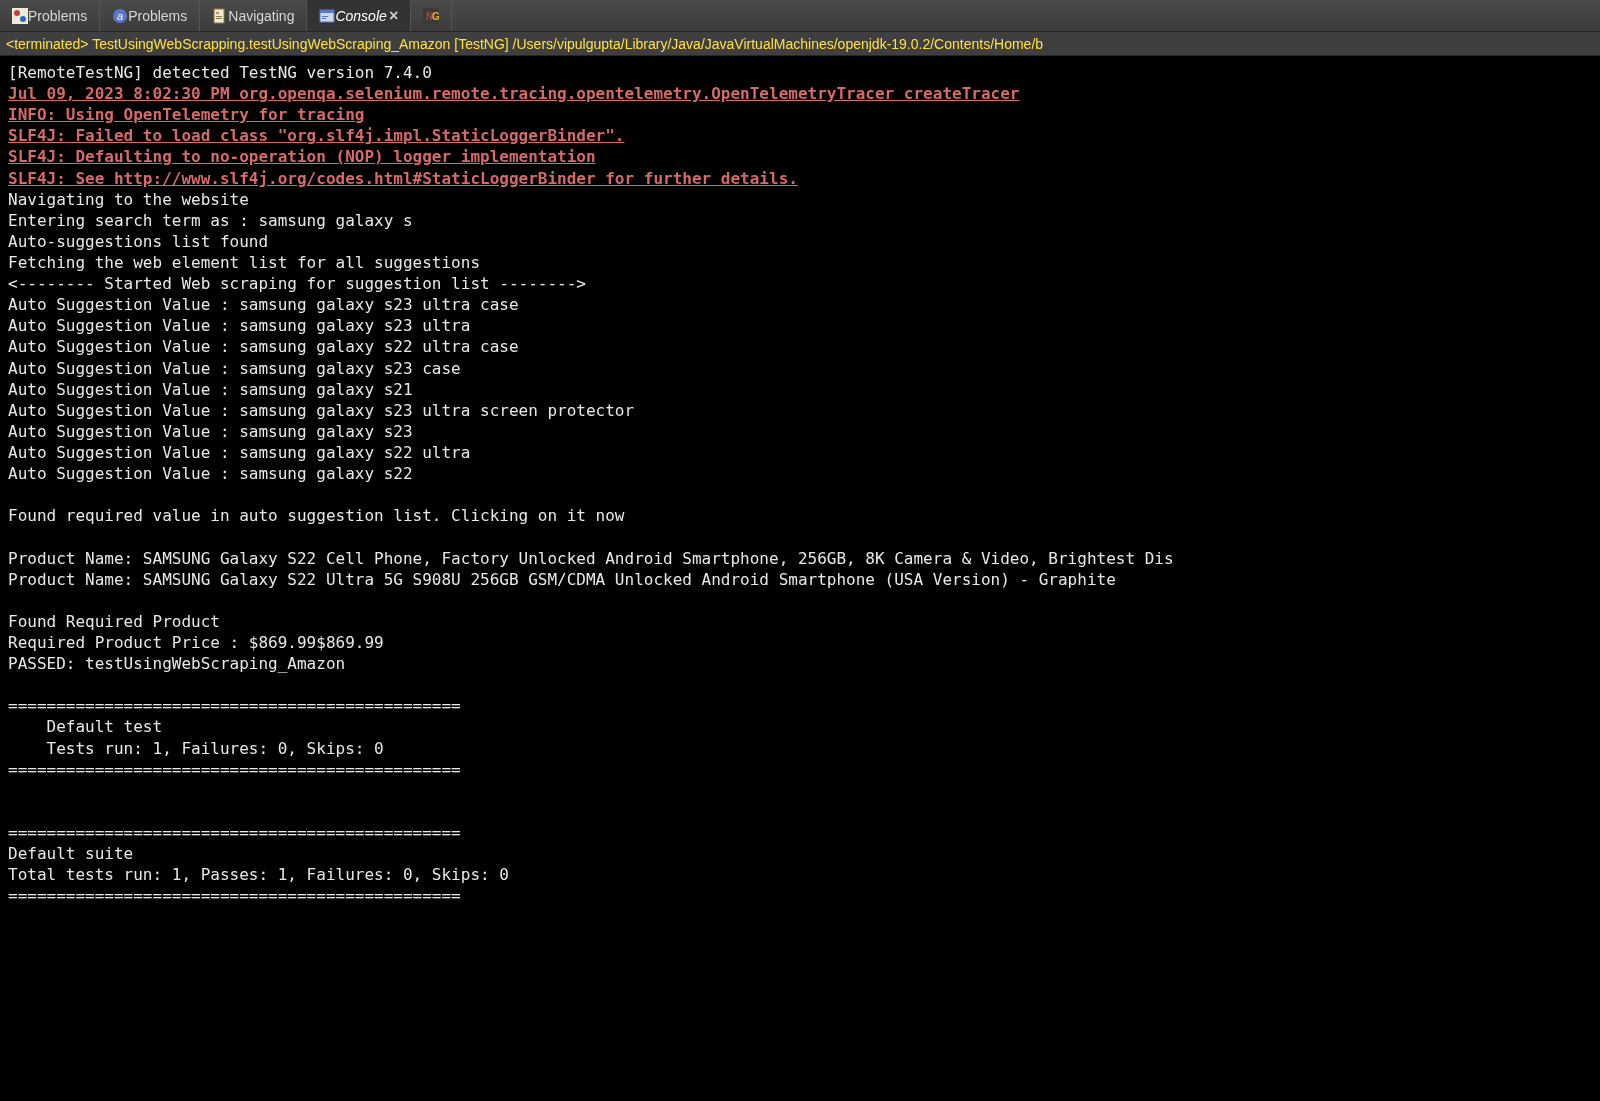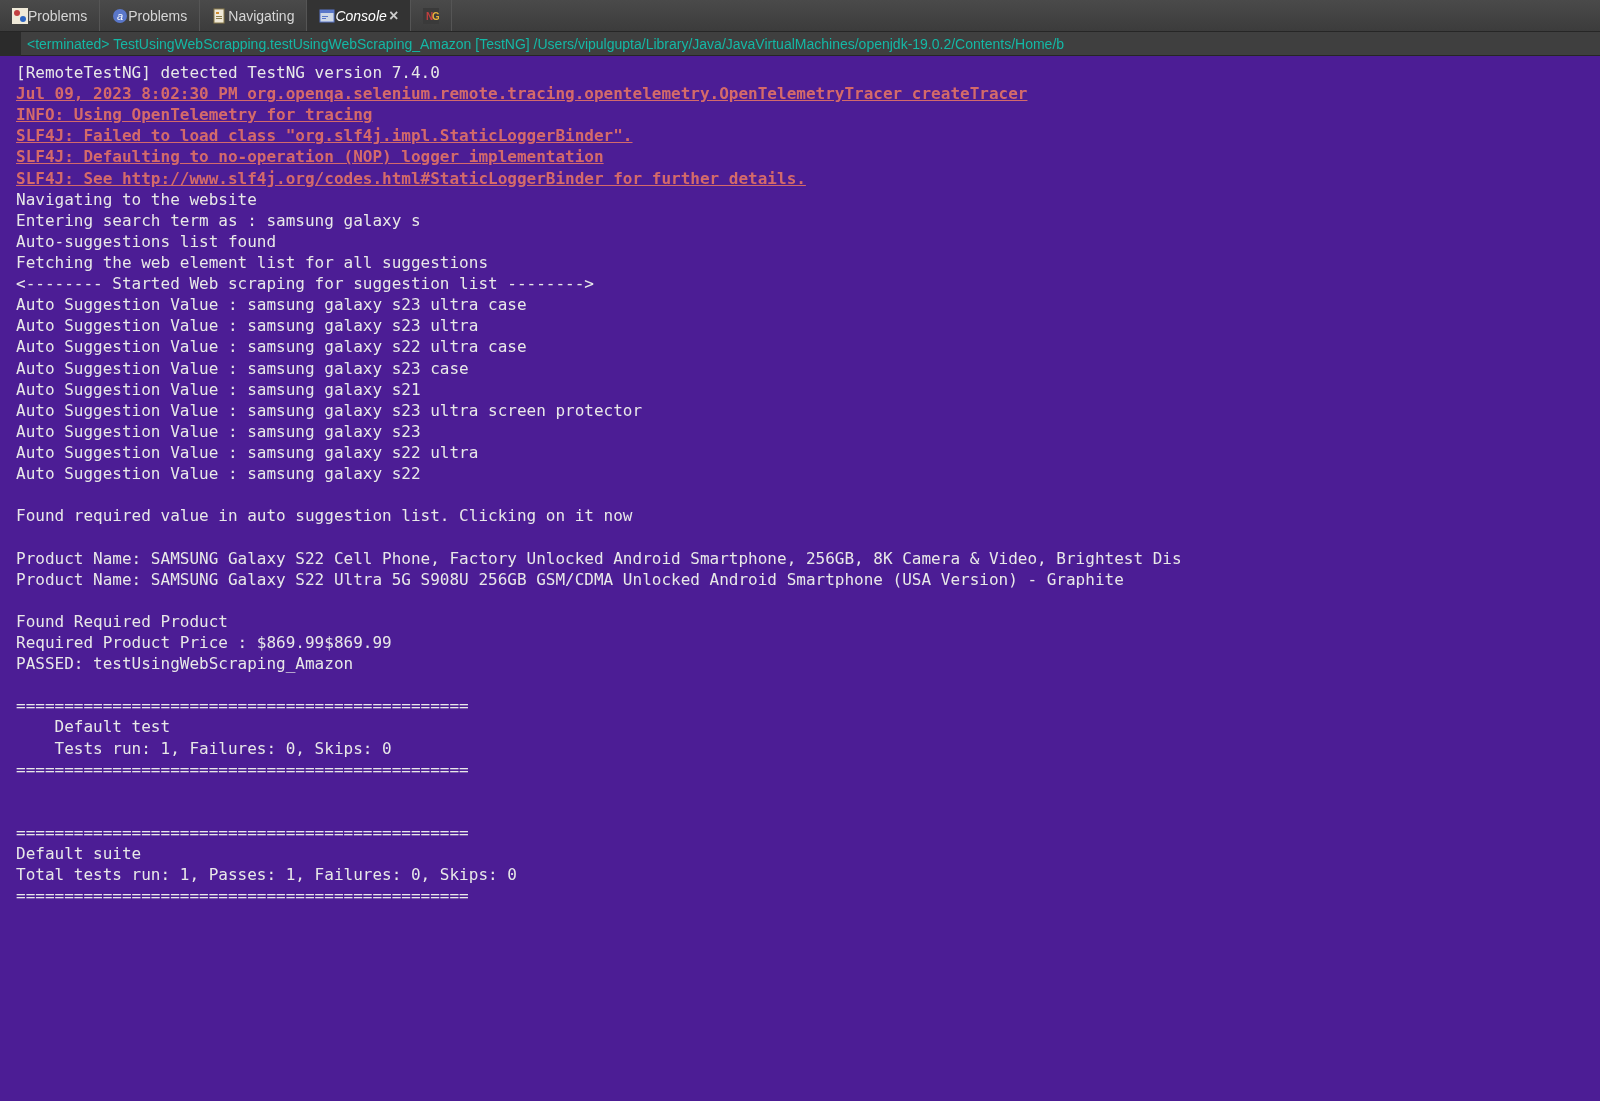--- a/index.html
+++ b/index.html
@@ -47,28 +47,27 @@
   }
   .statusbar {
     height: 24px;
     background: #3f3f3f;
     border-bottom: 1px solid #262626;
     display: flex;
     align-items: center;
     padding: 0 6px;
     font-family: -apple-system, "Helvetica Neue", Arial, sans-serif;
     font-size: 14px;
-    color: #14b8a6;
+    color: #fde047;
     white-space: nowrap;
     overflow: hidden;
-    margin-left: 21px;
   }
   .console {
-    background: #4c1d95;
-    padding: 6px 16px;
+    background: #000000;
+    padding: 6px 8px;
     white-space: pre;
     line-height: 1.32;
     font-weight: 500;
     height: calc(100% - 56px);
     overflow: hidden;
   }
   .console .line { }
   .console .red { color: #d46a6a; font-weight: 600; text-decoration: underline; }
   .console .white { color: #e8e8e8; }
   

